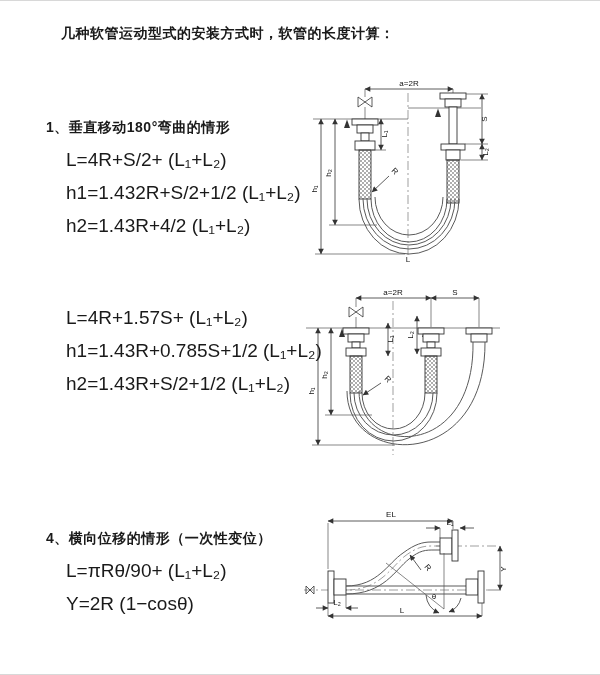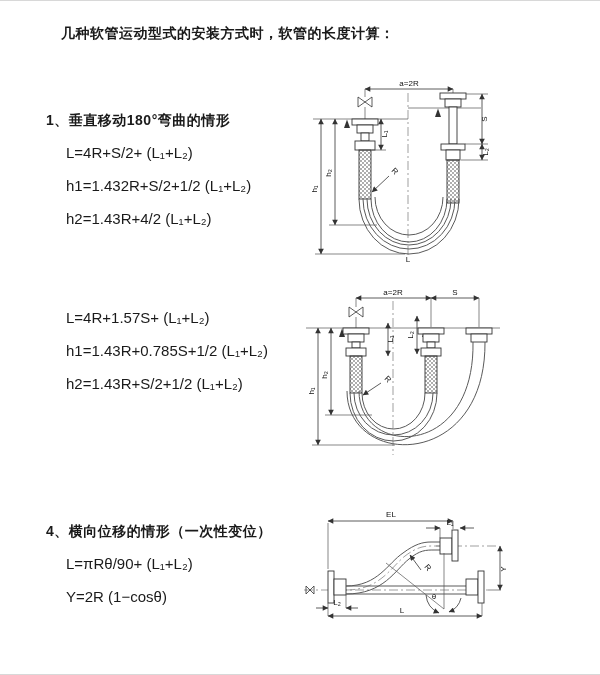--- a/index.html
+++ b/index.html
@@ -5,22 +5,22 @@
   html,body{margin:0;padding:0;}
   body{
     width:600px;height:675px;position:relative;background:#ffffff;
     font-family:"Liberation Sans","DejaVu Sans",sans-serif;color:#1a1a1a;
     box-sizing:border-box;border-top:1px solid #d8d8d8;border-bottom:1px solid #d8d8d8;
     overflow:hidden;
   }
   .title{position:absolute;left:35px;top:24px;font-size:14px;font-weight:bold;letter-spacing:.5px;margin-left:26px;}
   .section{position:absolute;left:46px;}
   .sec1{top:103px}.sec2{top:300px}.sec3{top:514px}
-  .sec-head{font-size:14px;font-weight:bold;letter-spacing:.5px;margin:8px 0 6px 0;}
-  .formula{font-size:15px;padding-left:20px;line-height:33px;white-space:pre;}
+  .sec-head{font-size:14px;font-weight:bold;letter-spacing:.5px;margin:15px 0 6px 0;}
+  .formula{font-size:19px;padding-left:20px;line-height:33px;white-space:pre;}
   svg.diagram{position:absolute;overflow:visible;}
   .d1{left:305px;top:72px}.d2{left:300px;top:282px}.d3{left:298px;top:502px}
   svg .dim{stroke:#333;stroke-width:.8;fill:none}
   svg .thin{stroke:#555;stroke-width:.7;fill:none}
   svg .hose{stroke:#5a5a5a;stroke-width:1;fill:none}
   svg .part{stroke:#333;stroke-width:.9;fill:#fff}
   svg .braid{stroke:#333;stroke-width:.9;fill:url(#hatch)}
   svg .cl{stroke:#777;stroke-width:.7;stroke-dasharray:9 3 2 3;fill:none}
   svg text{font-size:8px;fill:#111;font-family:"Liberation Sans","DejaVu Sans",sans-serif}
 </style>

